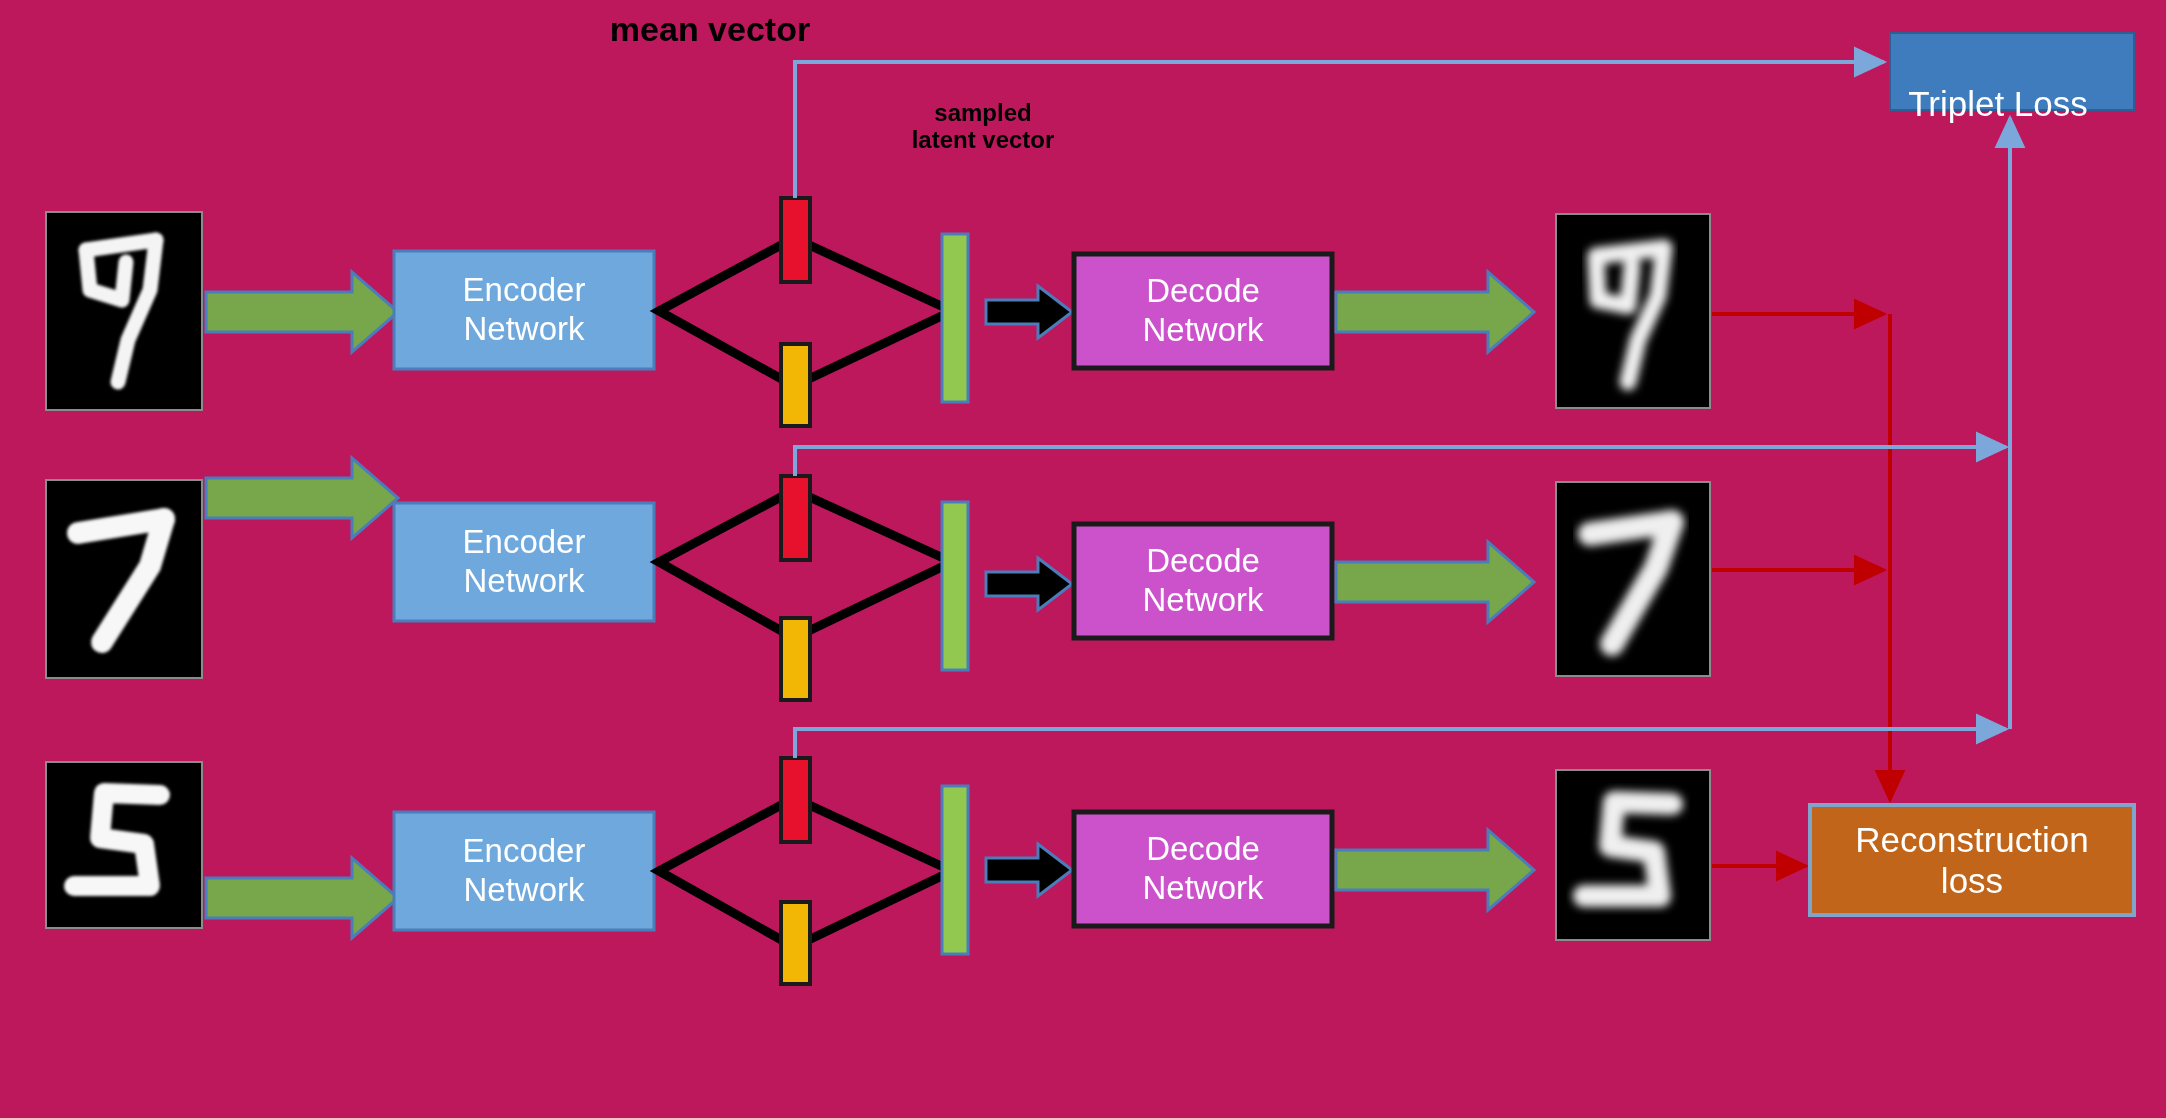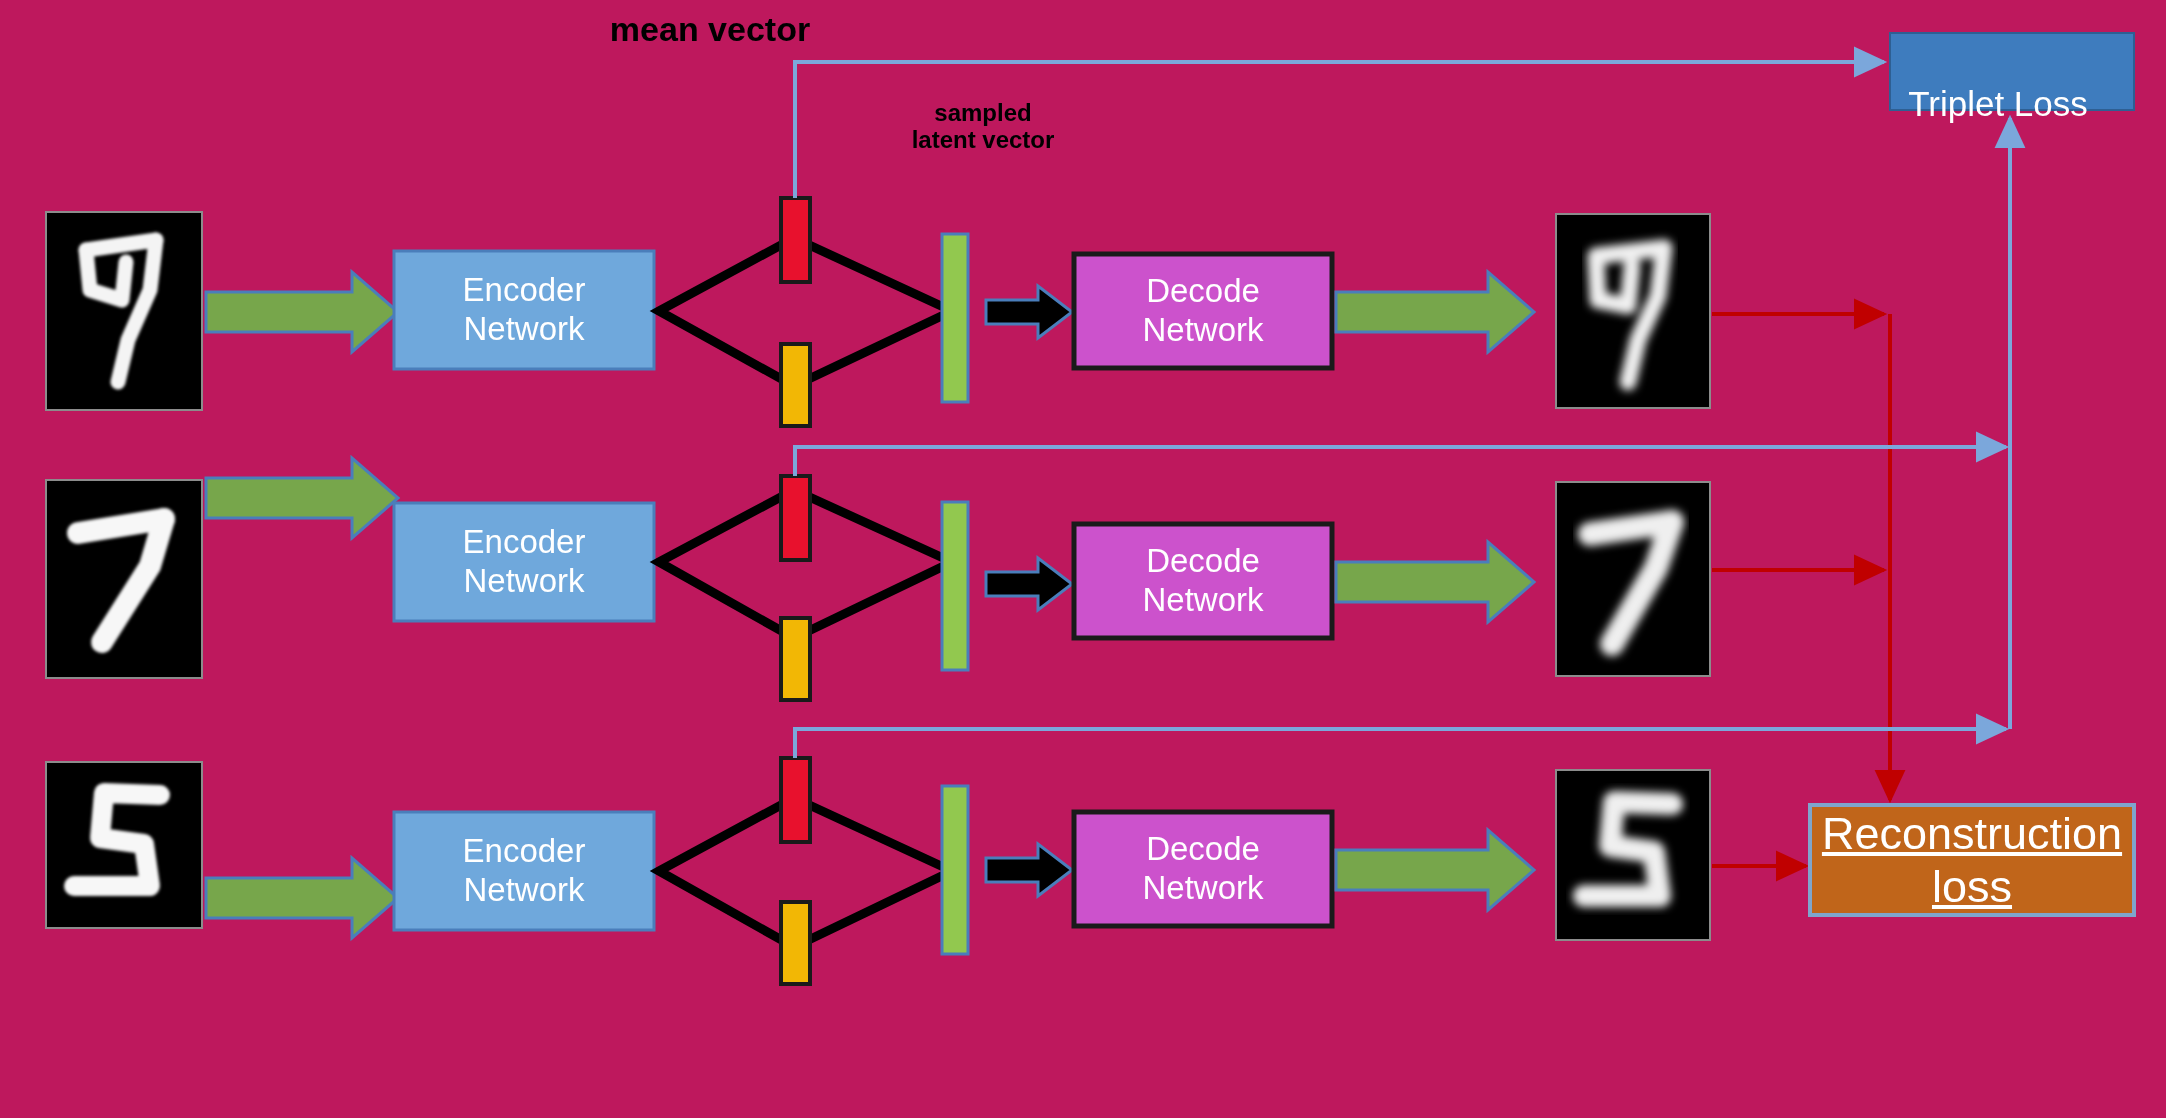--- a/index.html
+++ b/index.html
@@ -209,16 +209,16 @@
 Network</div>
 
   <div class="boxtext" style="left:1074px; top:254px; width:258px; height:114px; font-size:33px;">Decode
 Network</div>
   <div class="boxtext" style="left:1074px; top:524px; width:258px; height:114px; font-size:33px;">Decode
 Network</div>
   <div class="boxtext" style="left:1074px; top:812px; width:258px; height:114px; font-size:33px;">Decode
 Network</div>
 
   <div class="boxtext" style="left:1890px; top:33px; width:216px; height:77px; font-size:35px;margin-top:32px;">Triplet Loss</div>
-  <div class="boxtext" style="left:1810px; top:805px; width:324px; height:110px; font-size:45px;text-decoration:underline;">Reconstruction
+  <div class="boxtext" style="left:1810px; top:805px; width:324px; height:110px; font-size:35px;">Reconstruction
 loss</div>
 
 </div>
 
 </body></html>

